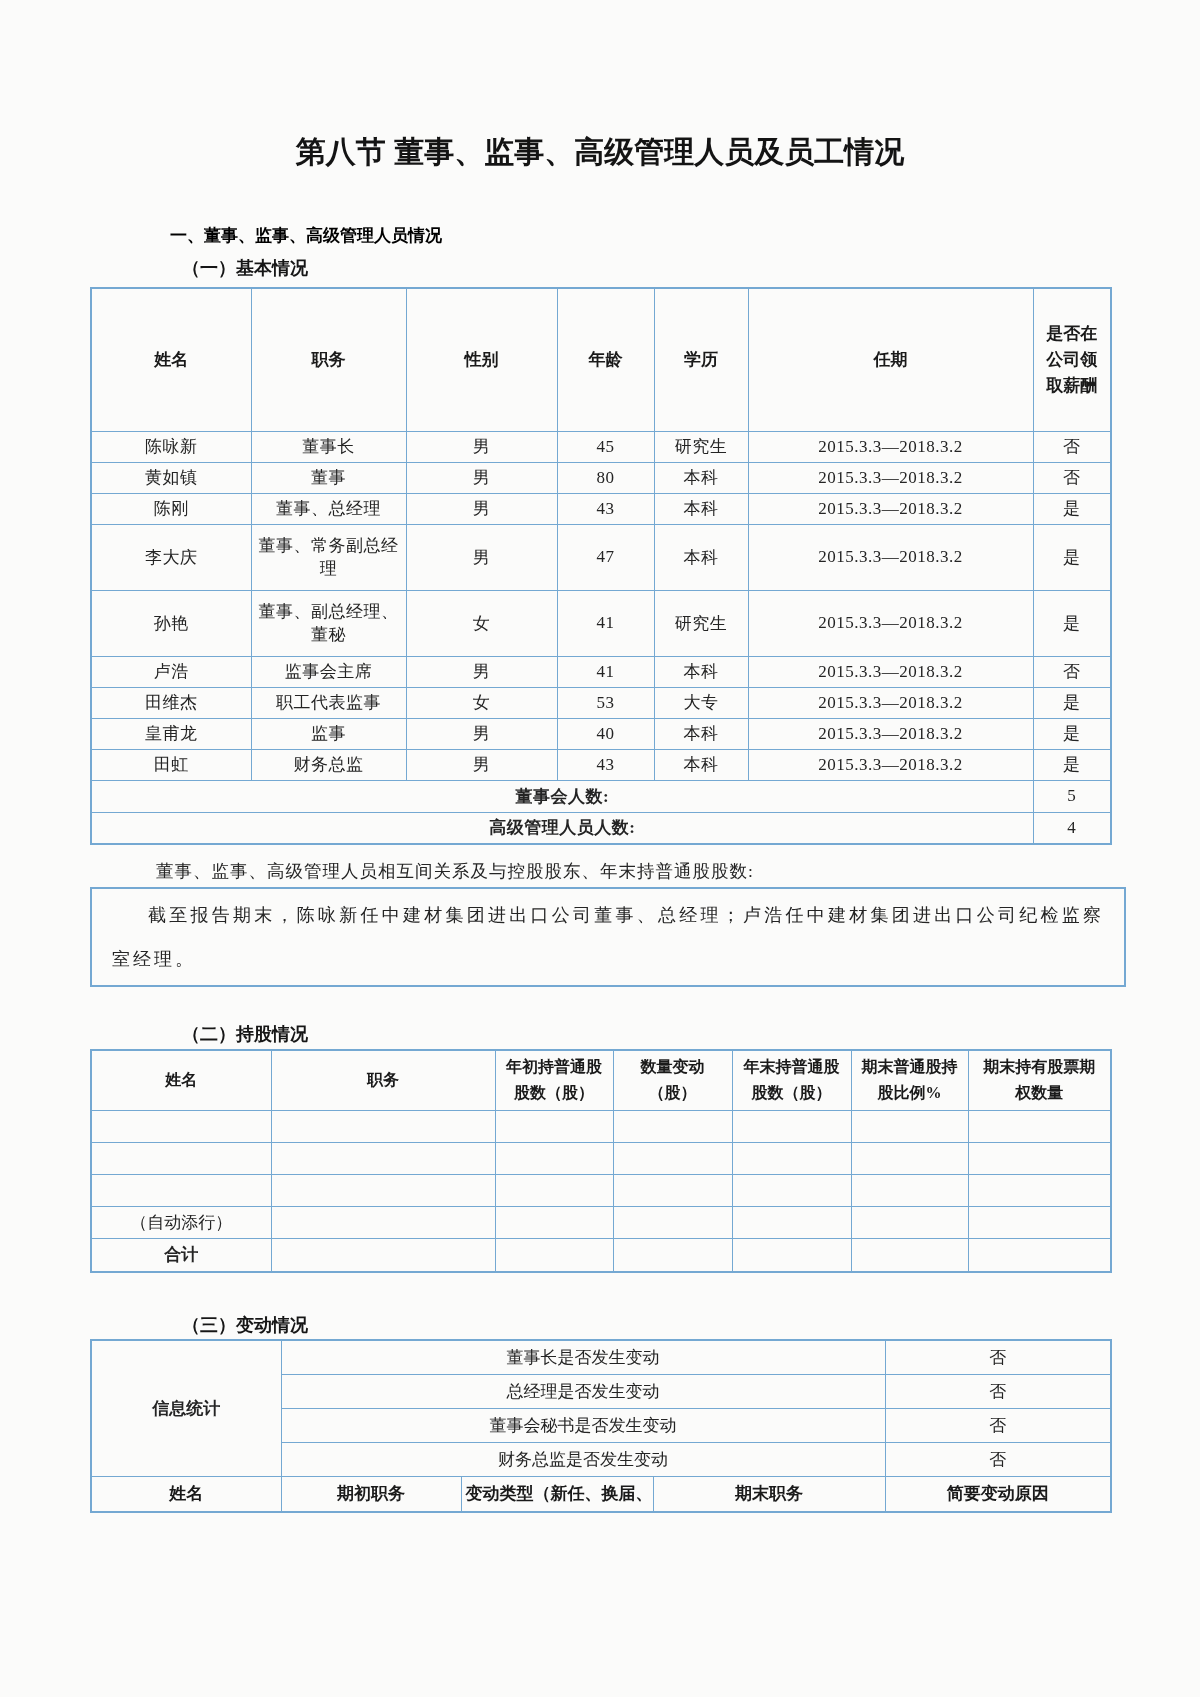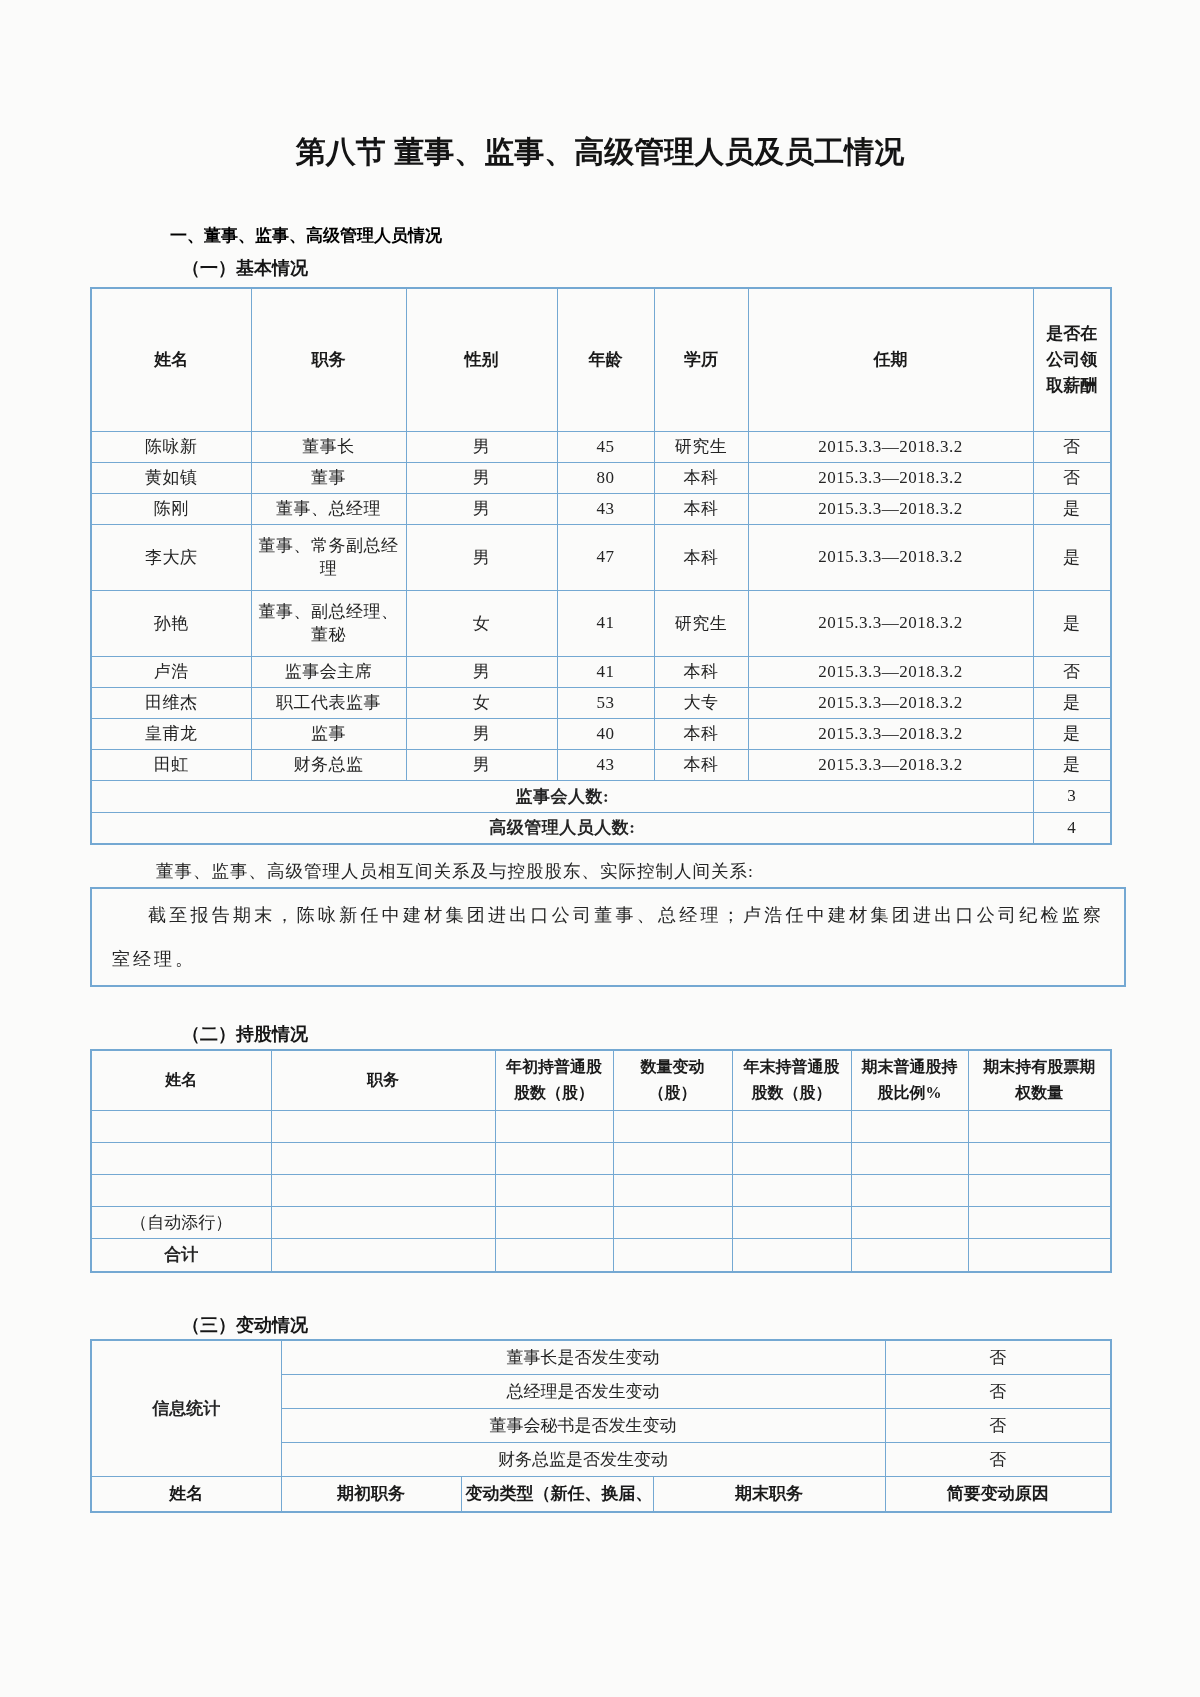--- a/index.html
+++ b/index.html
@@ -182,31 +182,31 @@
           <tr>
             <td>田虹</td>
             <td>财务总监</td>
             <td>男</td>
             <td>43</td>
             <td>本科</td>
             <td>2015.3.3—2018.3.2</td>
             <td>是</td>
           </tr>
           <tr class="summary">
-            <td colspan="6" class="sum-label">监事会人数:</td>
-            <td>3</td>
+            <td colspan="6" class="sum-label">董事会人数:</td>
+            <td>5</td>
           </tr>
           <tr class="summary">
             <td colspan="6" class="sum-label">高级管理人员人数:</td>
             <td>4</td>
           </tr>
         </tbody>
     </table>
 
-    <div class="rel-line">董事、监事、高级管理人员相互间关系及与控股股东、实际控制人间关系:</div>
+    <div class="rel-line">董事、监事、高级管理人员相互间关系及与控股股东、年末持普通股股数:</div>
     <div class="rel-box">截至报告期末，陈咏新任中建材集团进出口公司董事、总经理；卢浩任中建材集团进出口公司纪检监察室经理。</div>
 
     <div class="h-sub" style="margin-top:34px;">（二）持股情况</div>
 
     <table id="t2">
       <colgroup>
         <col style="width:180px">
           <col style="width:224px">
           <col style="width:118px">
         <col style="width:119px">

